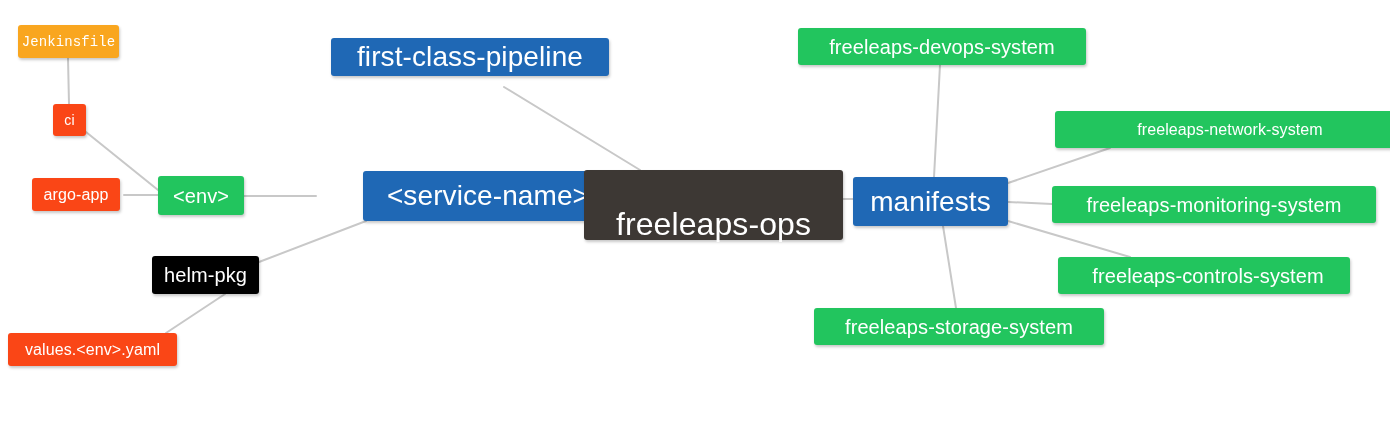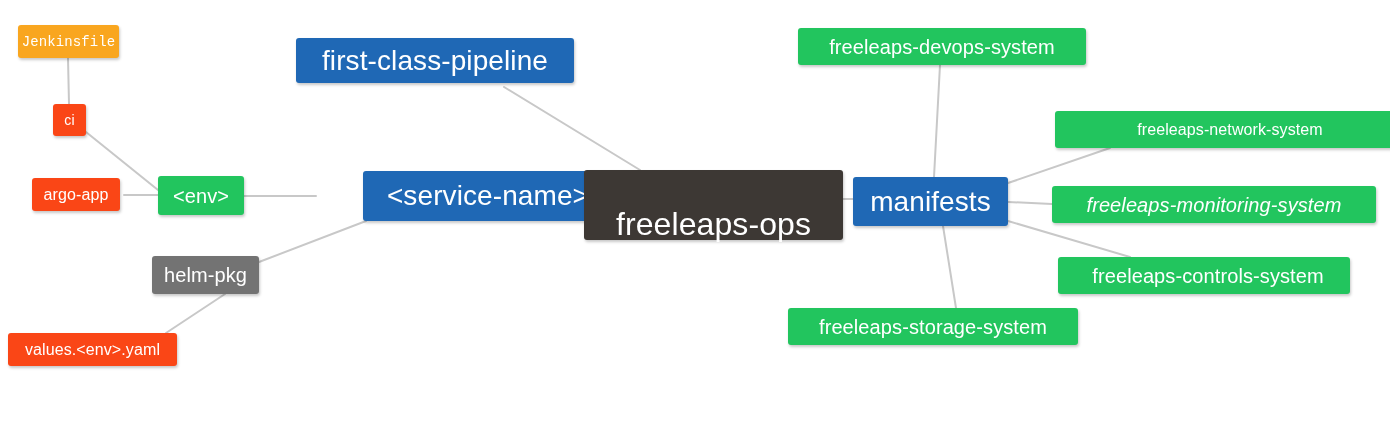--- a/index.html
+++ b/index.html
@@ -71,47 +71,47 @@
       </div>
       <div class="node" style="left: 53px; top: 104px; width: 33px; height: 32px; background: rgb(250, 70, 22); color: rgb(255, 255, 255); font-size: 14px;">
         <span class="node-label">ci</span>
       </div>
       <div class="node" style="left: 32px; top: 178px; width: 88px; height: 33px; background: rgb(250, 70, 22); color: rgb(255, 255, 255); font-size: 16px;">
         <span class="node-label">argo-app</span>
       </div>
       <div class="node" style="left: 158px; top: 176px; width: 86px; height: 39px; background: rgb(34, 197, 94); color: rgb(255, 255, 255); font-size: 20px;">
         <span class="node-label">&lt;env&gt;</span>
       </div>
-      <div class="node" style="left: 152px; top: 256px; width: 107px; height: 38px; background: #737373; color: rgb(255, 255, 255); font-size: 20px;">
+      <div class="node" style="left: 152px; top: 256px; width: 107px; height: 38px; background: #000000; color: rgb(255, 255, 255); font-size: 20px;">
         <span class="node-label">helm-pkg</span>
       </div>
       <div class="node" style="left: 8px; top: 333px; width: 169px; height: 33px; background: rgb(250, 70, 22); color: rgb(255, 255, 255); font-size: 16px;">
         <span class="node-label">values.&lt;env&gt;.yaml</span>
       </div>
-      <div class="node" style="left: 296px; top: 38px; width: 278px; height: 45px; background: rgb(31, 104, 181); color: rgb(255, 255, 255); font-size: 28px;">
+      <div class="node" style="left: 331px; top: 38px; width: 278px; height: 38px; background: rgb(31, 104, 181); color: rgb(255, 255, 255); font-size: 28px;">
         <span class="node-label">first-class-pipeline</span>
       </div>
       <div class="node" style="left: 316px; top: 171px; width: 250px; height: 50px; background: rgb(31, 104, 181); color: rgb(255, 255, 255); font-size: 28px; margin-left: 47px;">
         <span class="node-label">&lt;service-name&gt;</span>
       </div>
       <div class="node" style="left: 584px; top: 170px; width: 259px; height: 70px; background: rgb(61, 56, 52); color: rgb(255, 255, 255); font-size: 32px; align-items: flex-end;">
         <span class="node-label">freeleaps-ops</span>
       </div>
       <div class="node" style="left: 853px; top: 177px; width: 155px; height: 49px; background: rgb(31, 104, 181); color: rgb(255, 255, 255); font-size: 28px; justify-content: center;">
         <span class="node-label">manifests</span>
       </div>
       <div class="node" style="left: 798px; top: 28px; width: 288px; height: 37px; background: rgb(34, 197, 94); color: rgb(255, 255, 255); font-size: 20px;">
         <span class="node-label">freeleaps-devops-system</span>
       </div>
       <div class="node" style="left: 1055px; top: 111px; width: 350px; height: 37px; background: rgb(34, 197, 94); color: rgb(255, 255, 255); font-size: 16px;">
         <span class="node-label">freeleaps-network-system</span>
       </div>
-      <div class="node" style="left: 1052px; top: 186px; width: 324px; height: 37px; background: rgb(34, 197, 94); color: rgb(255, 255, 255); font-size: 20px; font-style: italic;">
+      <div class="node" style="left: 1052px; top: 186px; width: 324px; height: 37px; background: rgb(34, 197, 94); color: rgb(255, 255, 255); font-size: 20px;">
         <span class="node-label">freeleaps-monitoring-system</span>
       </div>
       <div class="node" style="left: 1058px; top: 257px; width: 292px; height: 37px; background: rgb(34, 197, 94); color: rgb(255, 255, 255); font-size: 20px; padding-left: 8px;">
         <span class="node-label">freeleaps-controls-system</span>
       </div>
-      <div class="node" style="left: 788px; top: 308px; width: 290px; height: 37px; background: rgb(34, 197, 94); color: rgb(255, 255, 255); font-size: 20px;">
+      <div class="node" style="left: 814px; top: 308px; width: 290px; height: 37px; background: rgb(34, 197, 94); color: rgb(255, 255, 255); font-size: 20px;">
         <span class="node-label">freeleaps-storage-system</span>
       </div>
     </div>
 </div>
 
 </body></html>

